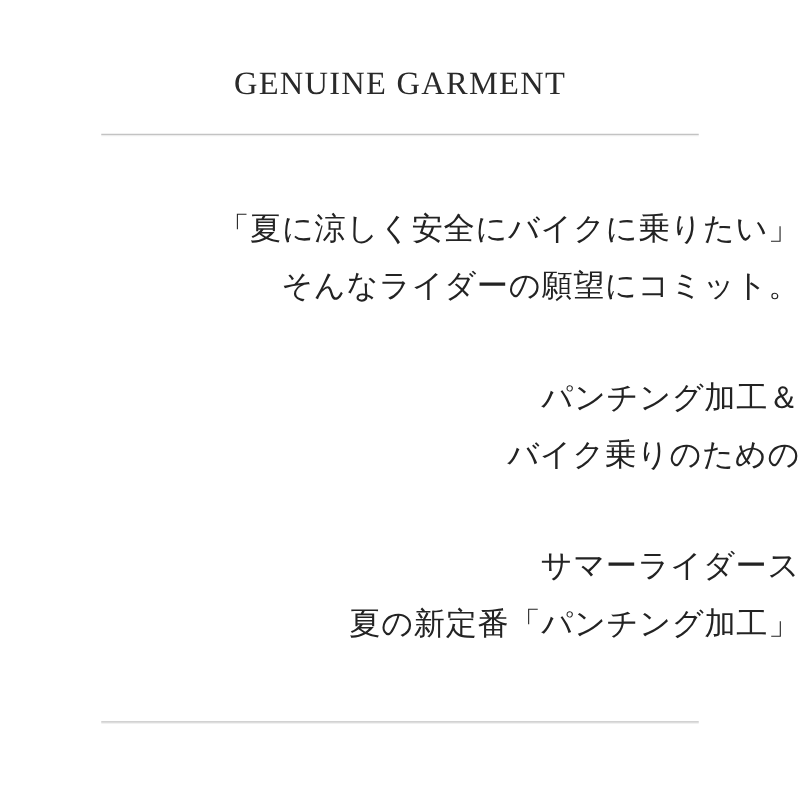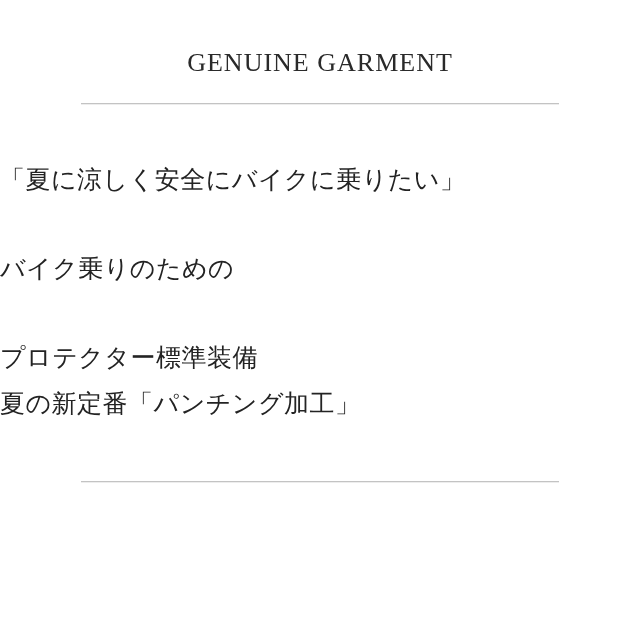--- a/index.html
+++ b/index.html
@@ -10,41 +10,41 @@
   .canvas {
     position: relative;
     width: 640px;
     height: 640px;
     background: #ffffff;
     overflow: hidden;
     font-family: "Liberation Serif", "DejaVu Serif", serif;
     color: #232323;
   }
   .title {
-    margin: 16px;
-    padding-top: 28px;
+    margin: 0;
+    padding-top: 48px;
     line-height: 38px;
     text-align: center;
     font-size: 26px;
     font-weight: 400;
     letter-spacing: 1px;
     color: #2a2a2a;
   }
   .divider {
     width: 478px;
     height: 1px;
     margin: 0 auto;
     background: #c3c3c3;
     box-shadow: 0 1px 0 #ededed;
   }
   .divider-top { margin-top: 21px; }
   .divider-bottom { margin-top: 54px; }
   .para {
     margin: 0;
-    text-align: left;
+    text-align: right;
     font-size: 25px;
     font-weight: 400;
     line-height: 46px;
     letter-spacing: 0.5px;
   }
   .para .line { display: block; }
   .para-catchphrase { margin-top: 53px; }
   .para-features { margin-top: 43px; }
   .para-product { margin-top: 43px; }
 </style>
@@ -54,28 +54,30 @@
 <div class="canvas">
 
   <h1 class="title">GENUINE GARMENT</h1>
 
   <div class="divider divider-top"></div>
 
   <div>
 
     <p class="para para-catchphrase">
       <span class="line">「夏に涼しく安全にバイクに乗りたい」</span>
+      <span class="line">そんなライダーの願望にコミット。</span>
     </p>
 
     <p class="para para-features">
+      <span class="line">パンチング加工＆</span>
       <span class="line">バイク乗りのための</span>
     </p>
 
     <p class="para para-product">
-      <span class="line">プロテクター標準装備</span>
+      <span class="line">サマーライダース</span>
       <span class="line">夏の新定番「パンチング加工」</span>
     </p>
 
   </div>
 
   <div class="divider divider-bottom"></div>
 
 </div>
 
 </body></html>

